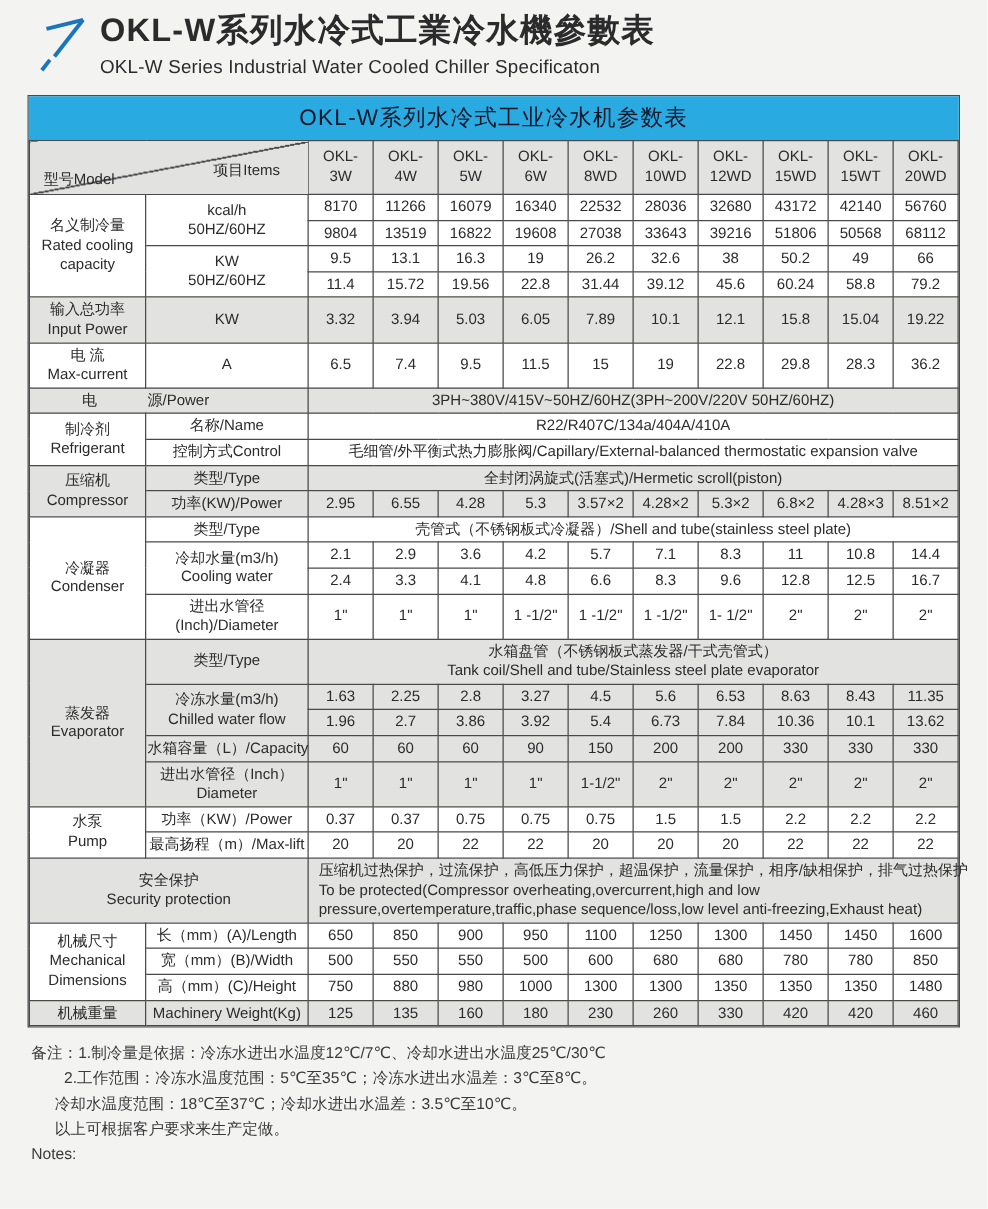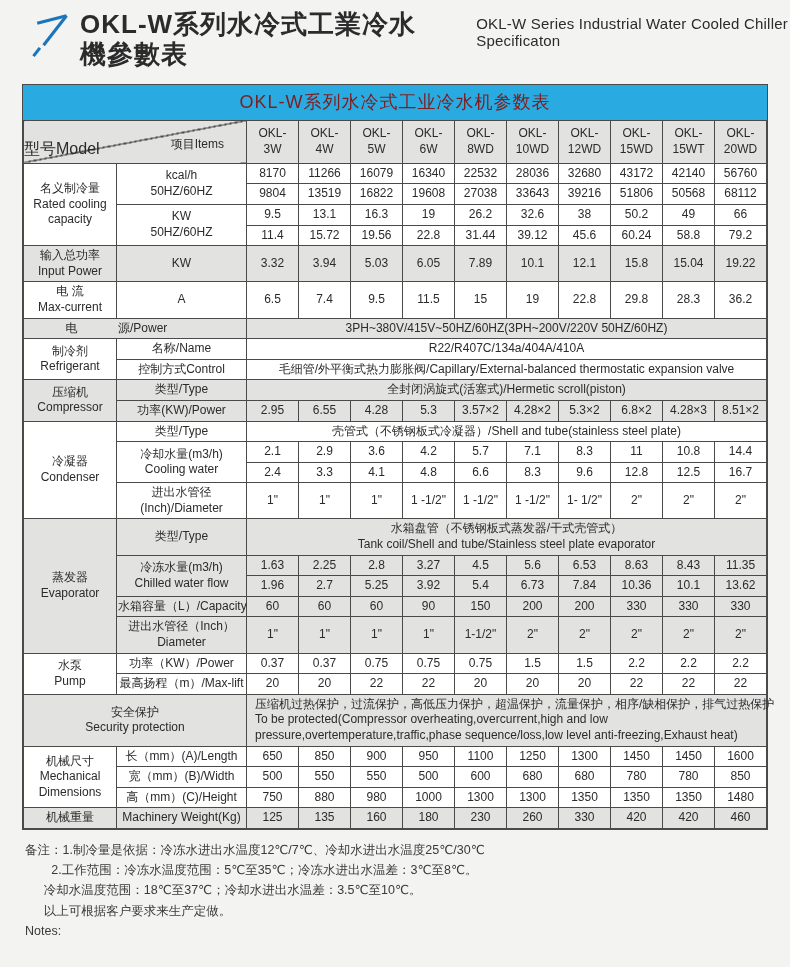--- a/index.html
+++ b/index.html
@@ -3,42 +3,42 @@
 <meta charset="utf-8">
 <style>
   html,body{margin:0;padding:0;}
   body{
     width:790px;min-height:967px;background:#f3f3f2;
     font-family:"Liberation Sans","DejaVu Sans",sans-serif;color:#2b2b2b;
   }
   
   .page-header{display:flex;align-items:flex-start;padding:10px 0 0 28px;}
   .logo{width:44px;height:52px;margin-right:8px;flex:0 0 auto;}
-  .titles{display:flex;gap:48px;}
+  .titles{display:flex;flex-direction:column;}
   .title-cn{font-size:26px;font-weight:bold;letter-spacing:1px;line-height:1.15;}
   .title-en{font-size:15px;font-weight:normal;margin-top:5px;letter-spacing:.2px;}
   
   .table-wrap{margin:14px 22px 0 22px;border:1px solid #4a4a4a;background:#fff;}
-  .tbl-title{background:#29abe2;color:#7f1d1d;text-align:center;font-size:18px;
+  .tbl-title{background:#29abe2;color:#0f172a;text-align:center;font-size:18px;
     padding:5px 0 6px 0;letter-spacing:1px;}
   table.tbl{width:100%;border-collapse:collapse;table-layout:fixed;}
   table.tbl td{border:1px solid #4a4a4a;font-size:12px;line-height:1.3;
     padding:2px 1px;text-align:center;vertical-align:middle;background-color:#fff;}
   table.tbl td div{white-space:nowrap;}
   tr.g td{background-color:#e2e2e1;}
   td.item-cell{font-size:11px;}
   td.category-cell{font-size:12px;}
   td.merged-value-cell{font-size:12px;}
   td.merged-value-cell.left{text-align:left;padding-left:8px;}
   
   td.corner-cell{position:relative;height:38px;padding:0;
     background-image:linear-gradient(to bottom right,
       transparent calc(50% - 0.7px), #4a4a4a calc(50% - 0.7px),
       #4a4a4a calc(50% + 0.7px), transparent calc(50% + 0.7px));}
-  td.corner-cell .bl{position:absolute;left:0;bottom:3px;font-size:16px;}
+  td.corner-cell .bl{position:absolute;left:11px;bottom:3px;font-size:12px;}
   td.corner-cell .tr{position:absolute;right:22px;top:16px;font-size:12px;}
   
   td.power-source-cell{padding:0;}
   td.power-source-cell .ps{display:flex;align-items:center;}
   td.power-source-cell .p1{width:93px;text-align:center;}
   td.power-source-cell .p2{text-align:left;}
   
   .notes{margin:10px 25px 0 25px;font-size:12.5px;color:#3a3a3a;line-height:1.62;}
   .note{white-space:nowrap;}
   .ind0{padding-left:0;}
@@ -589,21 +589,21 @@
           </td>
         </tr>
         <tr class="g">
           <td class="value-cell">
             <div>1.96</div>
           </td>
           <td class="value-cell">
             <div>2.7</div>
           </td>
           <td class="value-cell">
-            <div>5.25</div>
+            <div>3.86</div>
           </td>
           <td class="value-cell">
             <div>3.92</div>
           </td>
           <td class="value-cell">
             <div>5.4</div>
           </td>
           <td class="value-cell">
             <div>6.73</div>
           </td>

